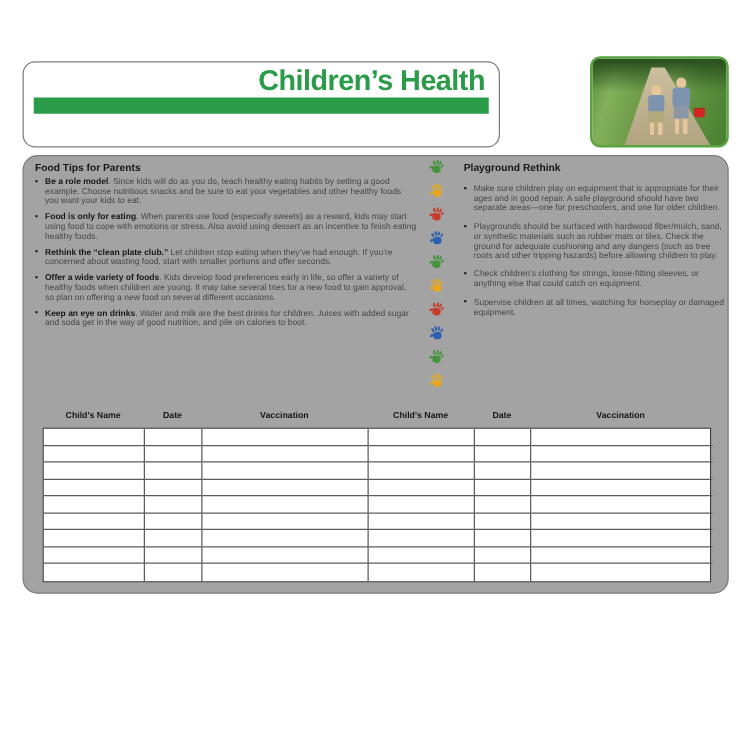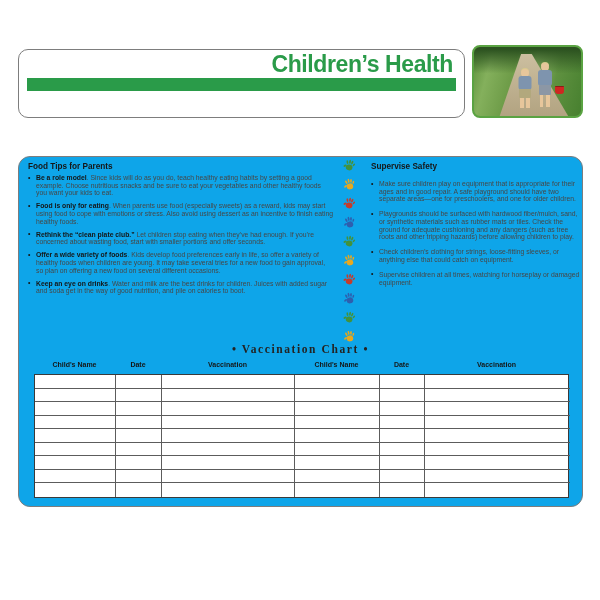--- a/index.html
+++ b/index.html
@@ -3,21 +3,21 @@
 <meta charset="utf-8">
 <style>
   html,body{margin:0;padding:0;}
   body{
     width:600px;height:600px;background:#ffffff;position:relative;overflow:hidden;
     font-family:"Liberation Sans", sans-serif;color:#3f3f3f;
     -webkit-font-smoothing:antialiased;
   }
   
   .header-box{
-    position:absolute;left:18px;top:49px;width:447px;height:69px;
+    position:absolute;left:18px;top:49px;width:382px;height:69px;
     border:1.6px solid #7d7d7d;border-radius:10px;background:#fff;box-sizing:border-box;
   }
   .brand-title{
     position:absolute;top:1px;right:11px;
     font-size:23px;font-weight:bold;letter-spacing:-0.4px;color:#2a9b49;white-space:nowrap;
   }
   .green-bar{position:absolute;left:8px;right:8px;top:28px;height:12.5px;background:#2a9b49;}
   .tagline{
     position:absolute;left:0;right:0;top:44px;text-align:center;
     font-family:"Liberation Serif", serif;font-weight:bold;font-size:14.5px;
@@ -44,21 +44,21 @@
   .boy-left{left:44px;top:22px;width:14px;height:40px;}
   .boy-left .shorts{background:#b2a87d;}
   .boy-right{left:63px;top:16px;width:15px;height:46px;}
   .boy-right .shirt{width:14px;height:16px;}
   .boy-right .shorts{top:22px;background:#8c97a5;height:10px;}
   .boy-right .legs{top:32px;height:12px;}
   .bucket{position:absolute;left:81px;top:39px;width:9px;height:7px;background:#cf2721;border-radius:1px 1px 3px 3px;border-top:1.5px solid #8e1a16;}
   
   .content-box{
     position:absolute;left:18px;top:124px;width:565px;height:351px;
-    border:1.6px solid #7d7d7d;border-radius:12px;background:#0ea5e9;box-sizing:border-box;margin-top:32px;
+    border:1.6px solid #7d7d7d;border-radius:12px;background:#a3a3a3;box-sizing:border-box;
   }
   .col-left{position:absolute;left:9px;top:5px;width:305px;}
   .col-right{position:absolute;left:352px;top:5px;width:212px;}
   .sec-heading{font-size:8.2px;font-weight:bold;color:#161616;margin:0 0 3px 0;}
   .col-right .sec-heading{margin-bottom:9px;}
   .bullet{position:relative;padding-left:8px;font-size:6.8px;line-height:1.12;margin-bottom:5.5px;color:#474747;}
   .col-right .bullet{margin-bottom:7.5px;}
   .bmark{position:absolute;left:0;top:-0.5px;font-weight:bold;color:#161616;}
   .lead{font-weight:bold;color:#161616;}
   
@@ -252,37 +252,36 @@
             <ellipse cx="6" cy="5.5" rx="1.4" ry="3" transform="rotate(-18 6 5.5)"></ellipse>
             <ellipse cx="9.8" cy="4.2" rx="1.4" ry="3.2"></ellipse>
             <ellipse cx="13.4" cy="5" rx="1.4" ry="3" transform="rotate(14 13.4 5)"></ellipse>
             <ellipse cx="16.4" cy="8" rx="1.2" ry="2.4" transform="rotate(32 16.4 8)"></ellipse>
           </g>
         </svg>
       </span>
     </div>
 
   <div class="col-right">
-    <div class="sec-heading">Supervise Safety</div>
+    <div class="sec-heading">Playground Rethink</div>
 
     <div class="bullet">
       <span class="bmark">•</span><span>Make sure children play on equipment that is appropriate for their ages and in good repair. A safe playground should have two separate areas—one for preschoolers, and one for older children.</span>
     </div>
     <div class="bullet">
       <span class="bmark">•</span><span>Playgrounds should be surfaced with hardwood fiber/mulch, sand, or synthetic materials such as rubber mats or tiles. Check the ground for adequate cushioning and any dangers (such as tree roots and other tripping hazards) before allowing children to play.</span>
     </div>
     <div class="bullet">
       <span class="bmark">•</span><span>Check children’s clothing for strings, loose-fitting sleeves, or anything else that could catch on equipment.</span>
     </div>
     <div class="bullet">
       <span class="bmark">•</span><span>Supervise children at all times, watching for horseplay or damaged equipment.</span>
     </div>
   </div>
 
-  <div class="vacc-title">• Vaccination Chart •</div>
 
   <div class="vt-header">
       <div class="vh">Child's Name</div>
       <div class="vh">Date</div>
       <div class="vh">Vaccination</div>
       <div class="vh">Child's Name</div>
       <div class="vh">Date</div>
       <div class="vh">Vaccination</div>
     </div>
   <div class="vt-body">

